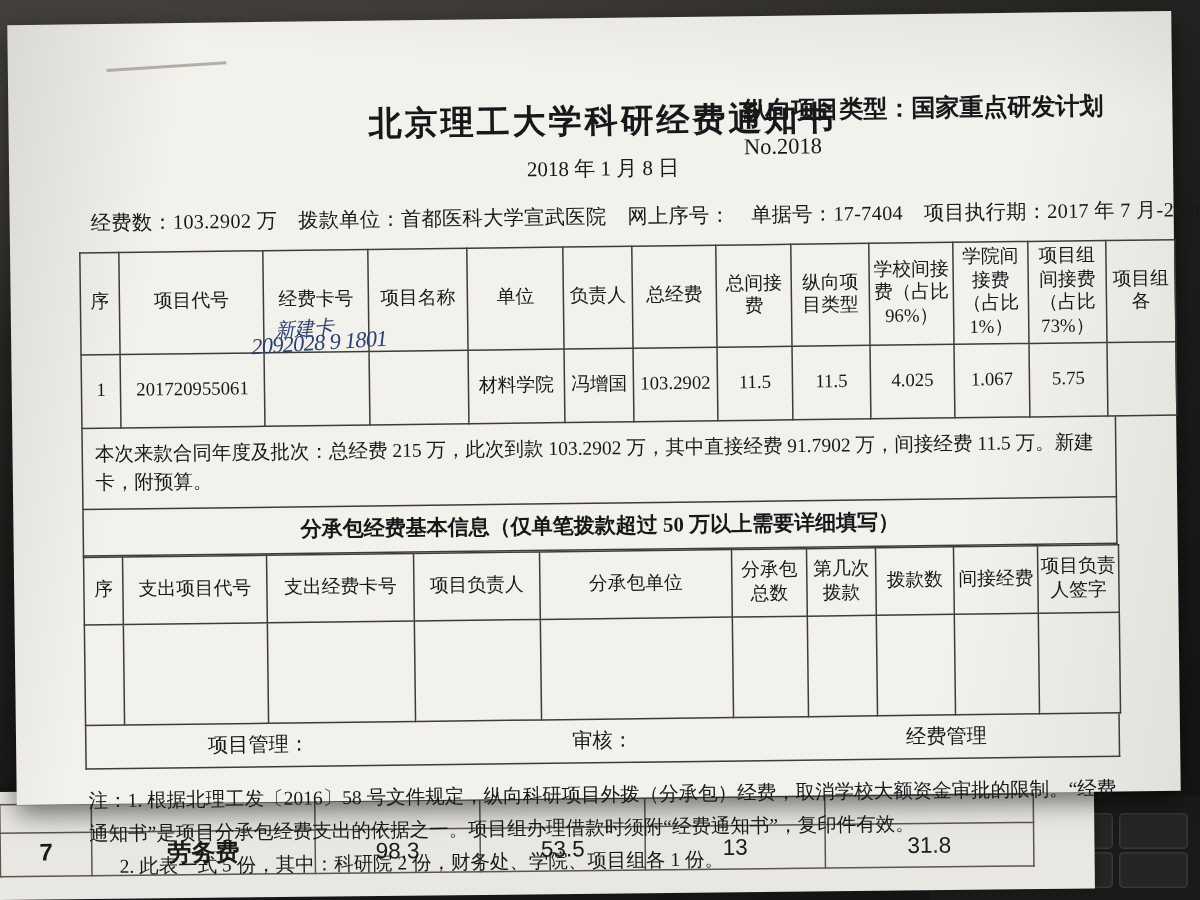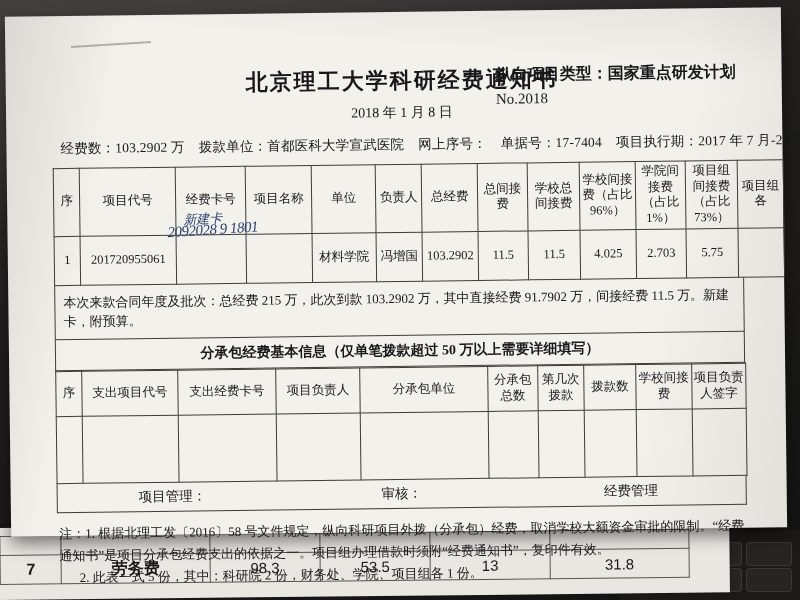--- a/index.html
+++ b/index.html
@@ -342,40 +342,40 @@
         <thead>
           <tr>
             <th>序</th>
             <th>项目代号</th>
             <th>经费卡号</th>
             <th>项目名称</th>
             <th>单位</th>
             <th>负责人</th>
             <th>总经费</th>
             <th>总间接费</th>
-            <th>学校总间接费</th>
+            <th>纵向项目类型</th>
             <th>学校间接费（占比 96%）</th>
             <th>学院间接费（占比 1%）</th>
             <th>项目组间接费（占比 73%）</th>
             <th>项目组各</th>
           </tr>
         </thead>
         <tbody>
           <tr>
             <td class="datarow">1</td>
             <td class="datarow">201720955061</td>
             <td class="datarow"></td>
             <td class="datarow"></td>
             <td class="datarow">材料学院</td>
             <td class="datarow">冯增国</td>
             <td class="datarow">103.2902</td>
             <td class="datarow">11.5</td>
             <td class="datarow">11.5</td>
             <td class="datarow">4.025</td>
-            <td class="datarow">2.703</td>
+            <td class="datarow">1.067</td>
             <td class="datarow">5.75</td>
             <td class="datarow"></td>
           </tr>
         </tbody>
       </table>
 
       <div class="note-line">本次来款合同年度及批次：总经费 215 万，此次到款 103.2902 万，其中直接经费 91.7902 万，间接经费 11.5 万。新建卡，附预算。</div>
 
       <div class="sub-banner">分承包经费基本信息（仅单笔拨款超过 50 万以上需要详细填写）</div>
 
@@ -395,21 +395,21 @@
         <thead>
           <tr>
             <th>序</th>
             <th>支出项目代号</th>
             <th>支出经费卡号</th>
             <th>项目负责人</th>
             <th>分承包单位</th>
             <th>分承包总数</th>
             <th>第几次拨款</th>
             <th>拨款数</th>
-            <th>学校间接费</th>
+            <th>间接经费</th>
             <th>项目负责人签字</th>
           </tr>
         </thead>
         <tbody>
           <tr>
             <td class="empty"></td>
             <td class="empty"></td>
             <td class="empty"></td>
             <td class="empty"></td>
             <td class="empty"></td>

